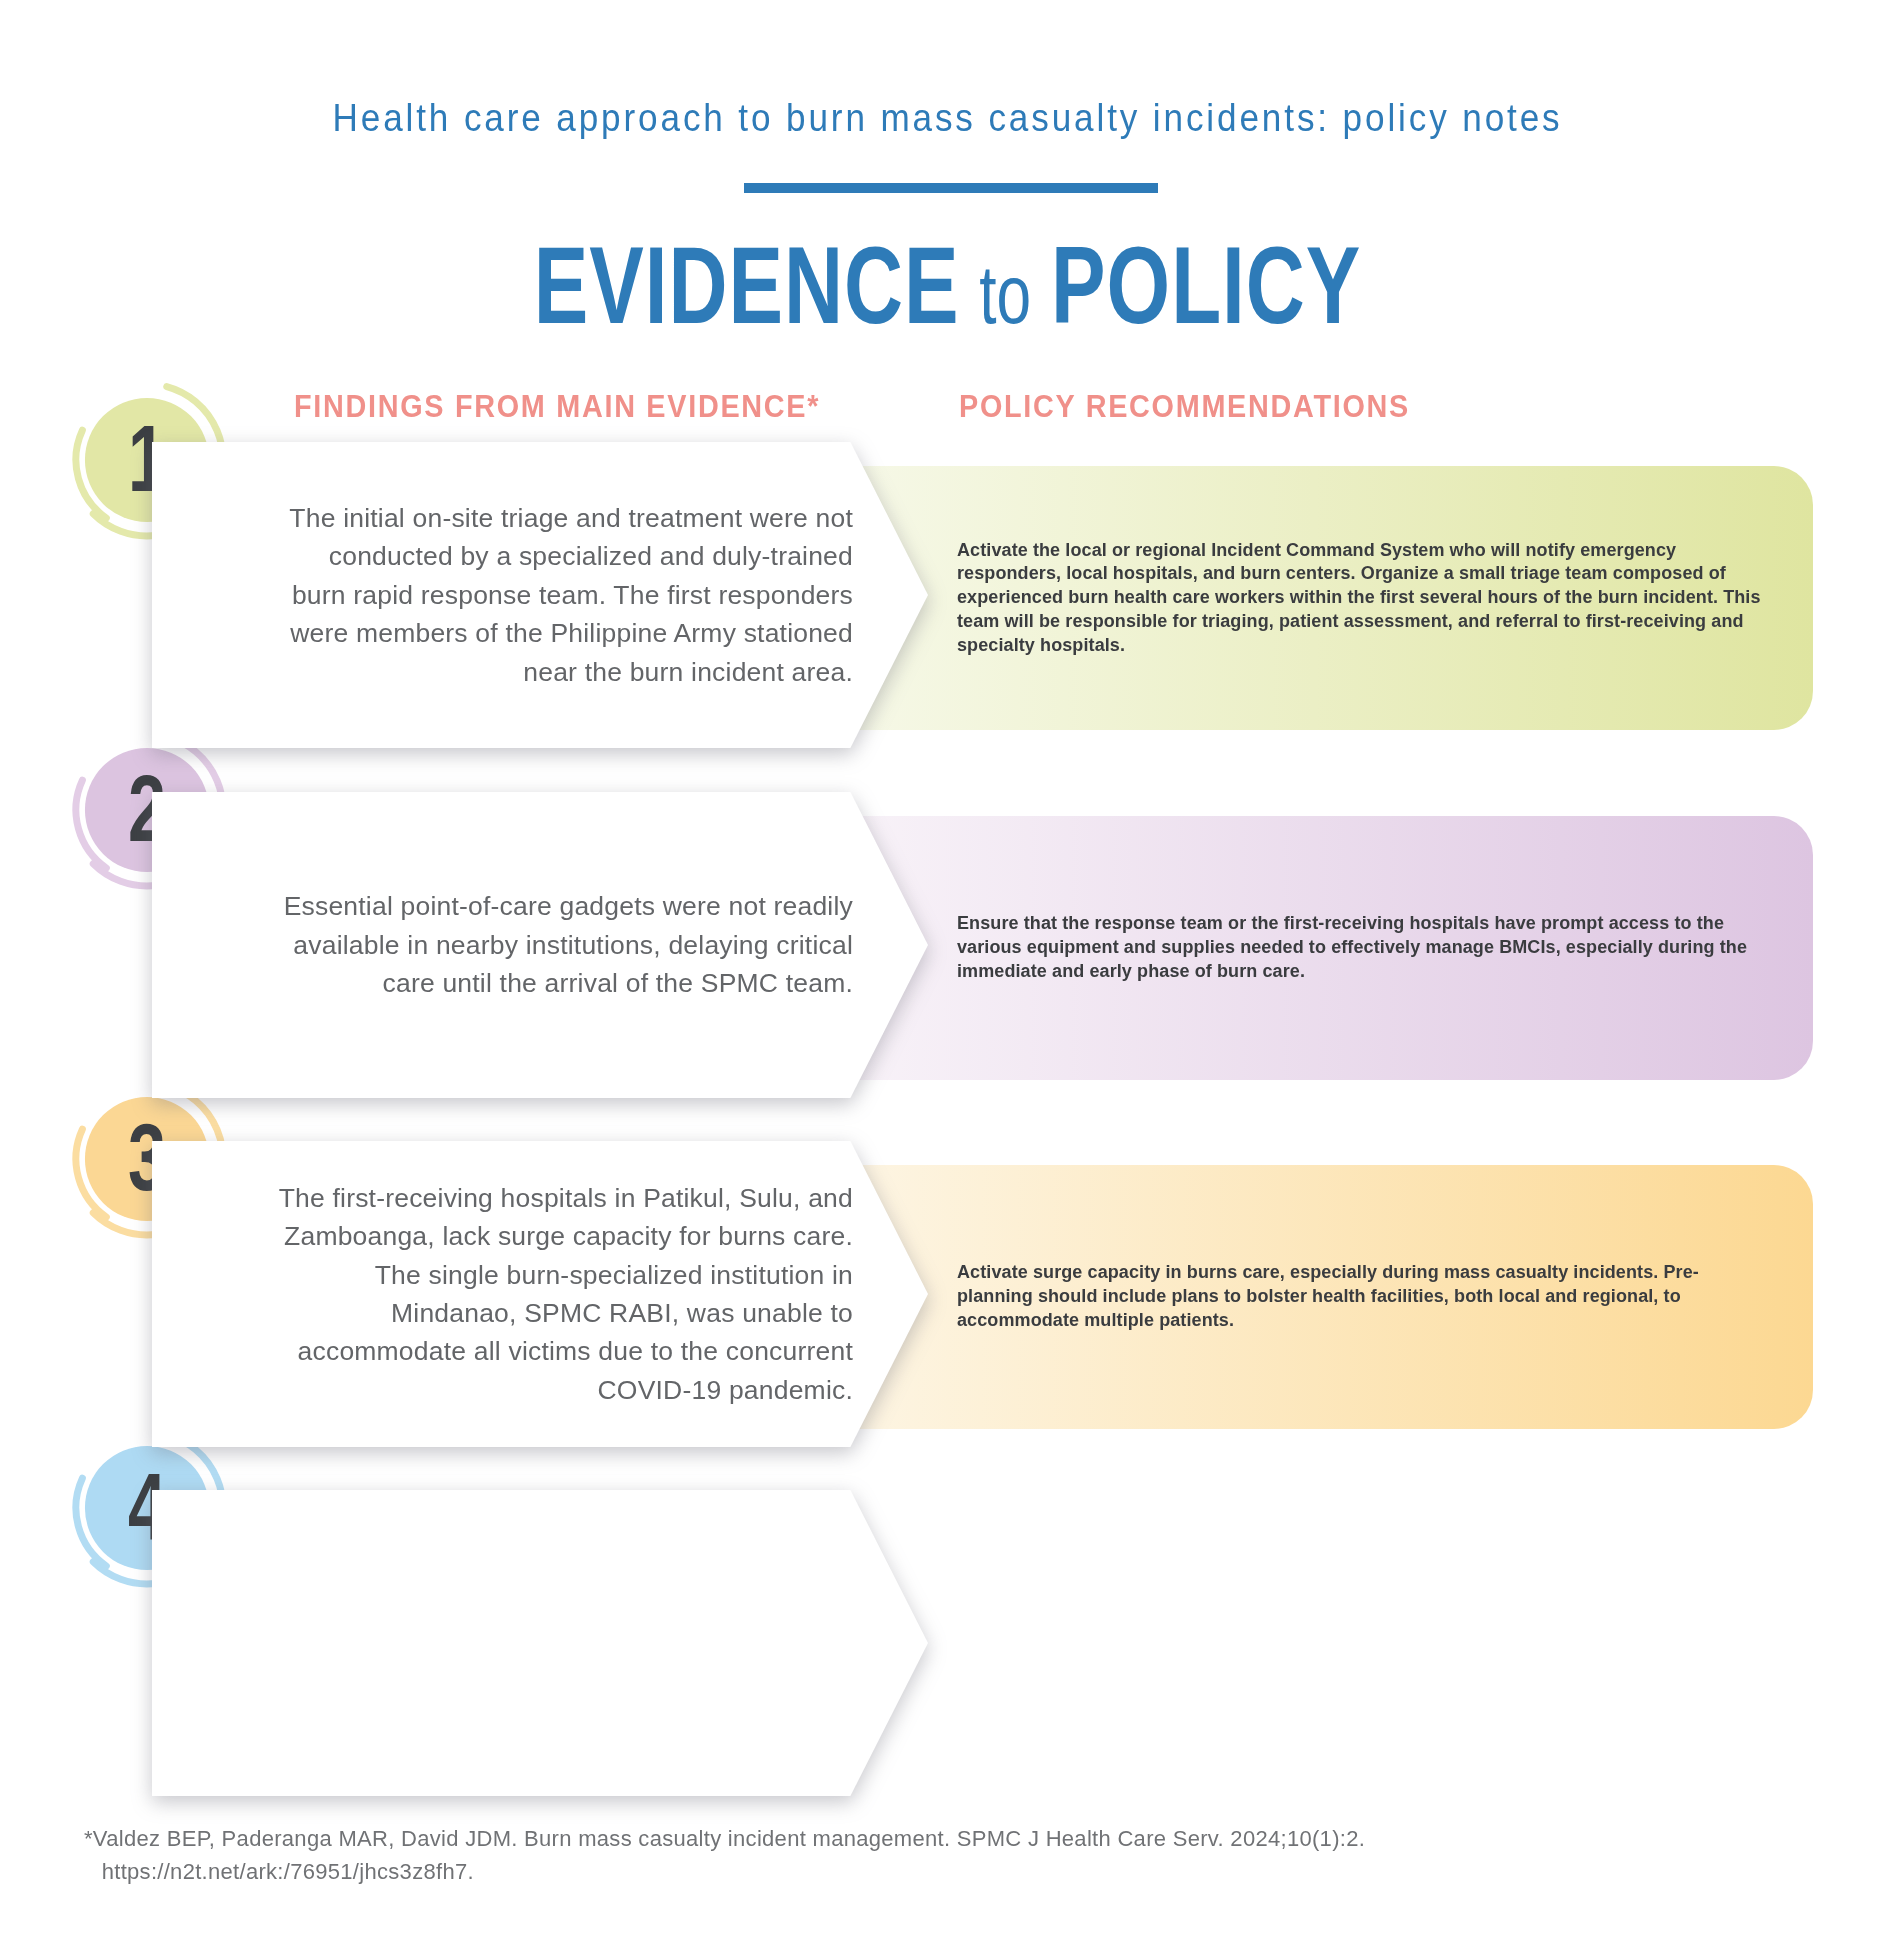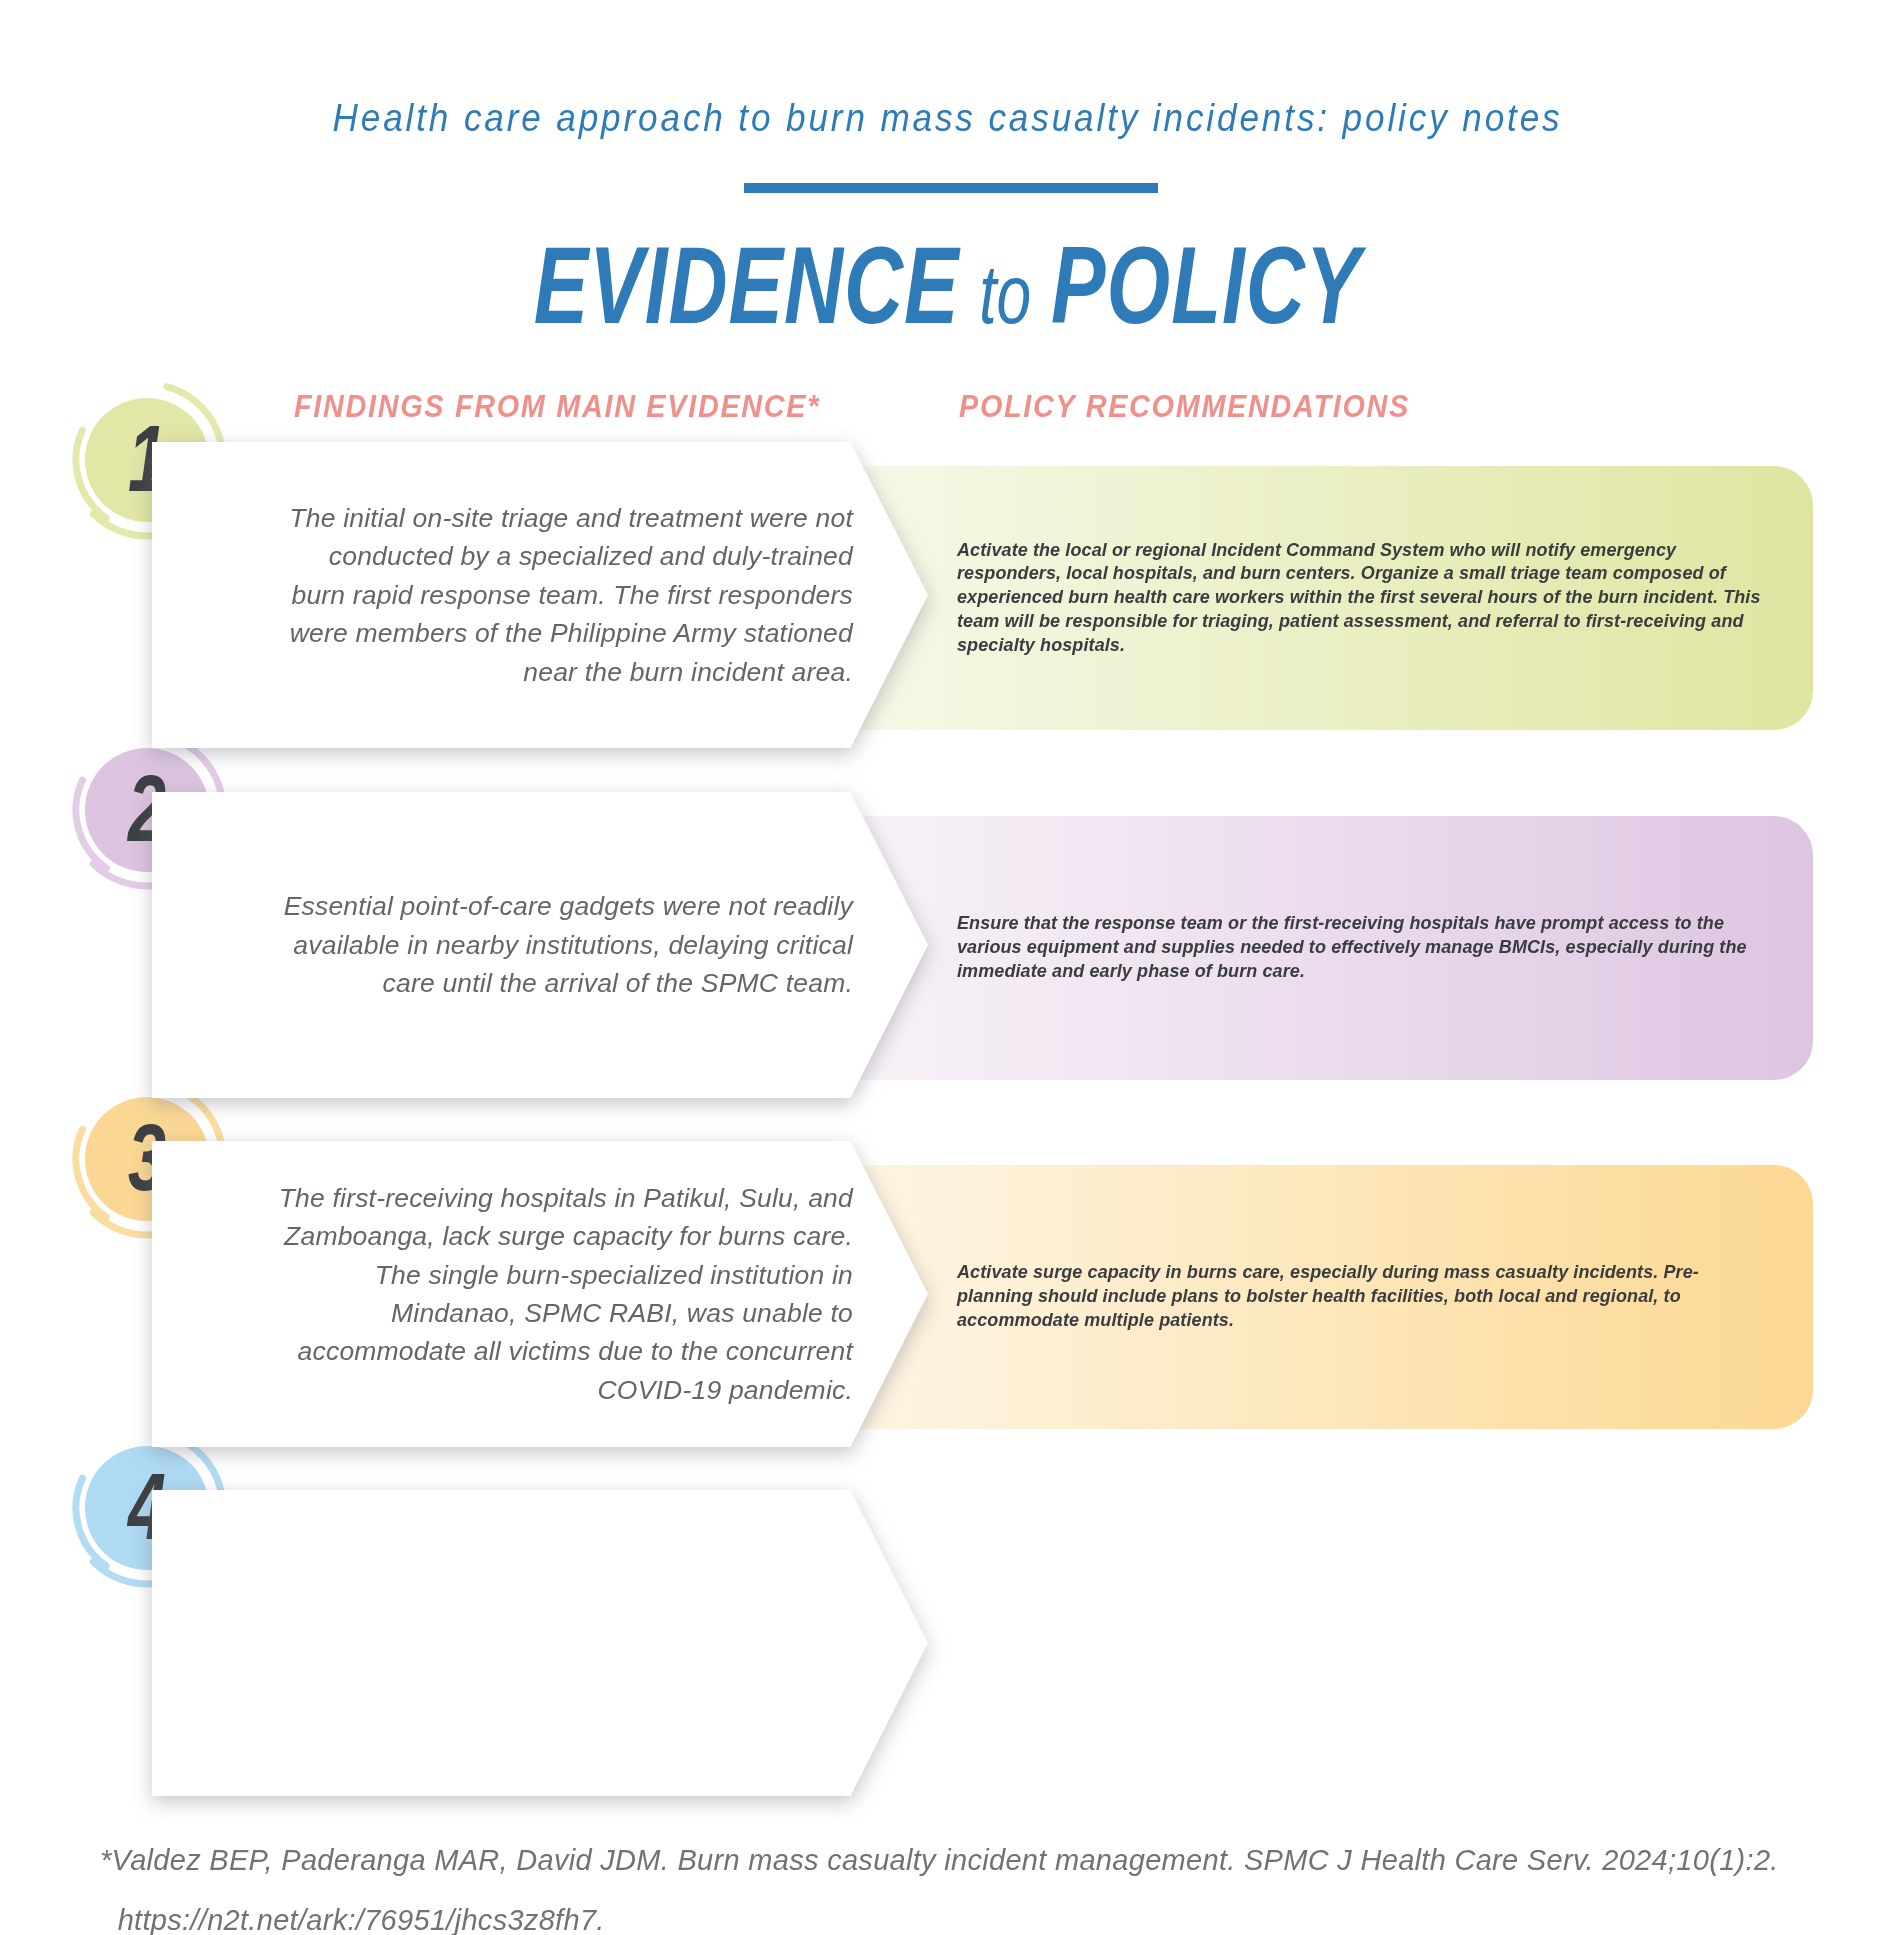--- a/index.html
+++ b/index.html
@@ -1,21 +1,21 @@
 <!DOCTYPE html>
 <html style="--title-blue: #2e7bb8; --header-salmon: #f0908a; --finding-text: #636568; --policy-text: #3a3c3f; --footnote-text: #707275; --number-text: #3c3f43;font-size:10px"><head>
 <meta charset="utf-8">
 <style>
   html,body{margin:0;padding:0;background:#ffffff;}
   body{
     width:1895px;height:1936px;position:relative;overflow:hidden;
     font-family:"Liberation Sans", sans-serif;
     -webkit-font-smoothing:antialiased;
   }
-  .stage{position:absolute;inset:0;font-style:italic;}
+  .stage{position:absolute;inset:0;}
 
   
   .eyebrow{
     position:absolute;top:96px;left:0;width:1895px;text-align:center;
     font-size:39px;font-weight:400;color:var(--title-blue);
     letter-spacing:3.2px;transform:scaleX(.9);transform-origin:center;
     white-space:nowrap;
   }
   .divider{
     position:absolute;top:183px;left:744px;width:414px;height:10px;
@@ -67,21 +67,21 @@
   }
   .finding-text{
     position:absolute;z-index:4;left:275px;top:0;width:578px;height:306px;margin:0;
     display:flex;align-items:center;justify-content:flex-end;
     text-align:right;font-size:26.5px;font-weight:400;color:var(--finding-text);
     line-height:1.45;letter-spacing:0.2px;
   }
 
   
   .footnote{position:absolute;left:84px;top:1822px;color:var(--footnote-text);}
-  .footnote p{margin:16px;font-size:29px;line-height:1.52;letter-spacing:0.3px;}
+  .footnote p{margin:0;font-size:22px;line-height:1.52;letter-spacing:0.3px;}
   .footnote .l2{padding-left:17.7px;}
 </style>
 </head>
 <body>
 
 <div class="stage">
 
   <div class="eyebrow">Health care approach to burn mass casualty incidents: policy notes</div>
   <div class="divider"></div>
 

